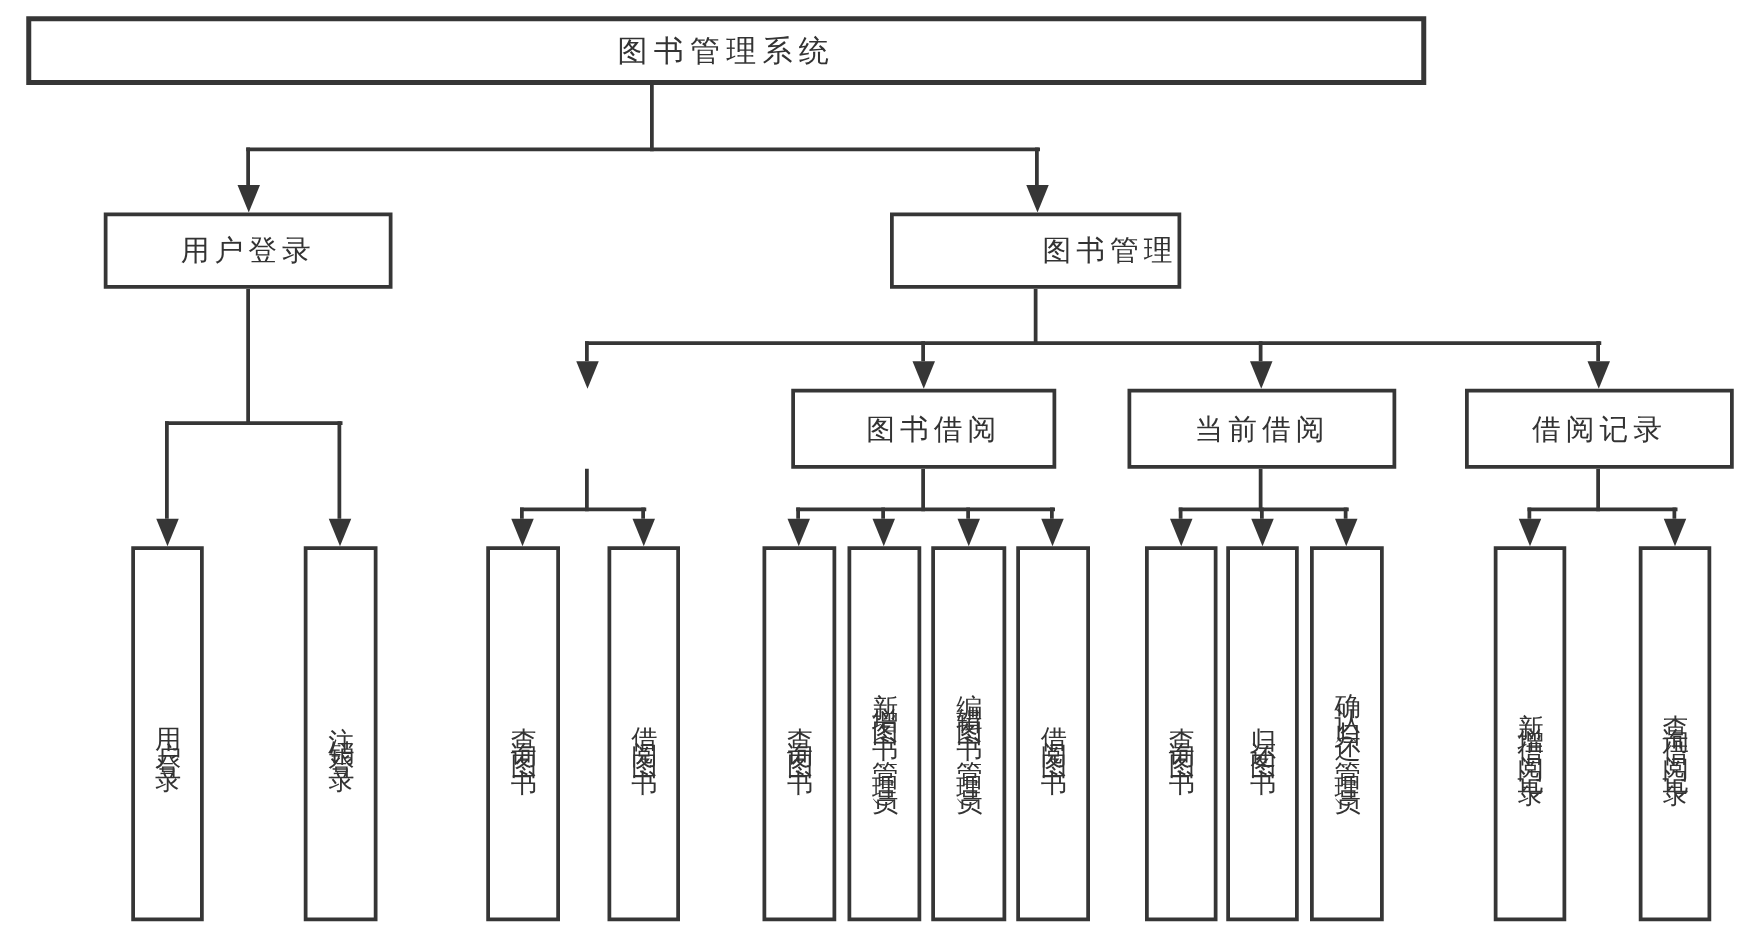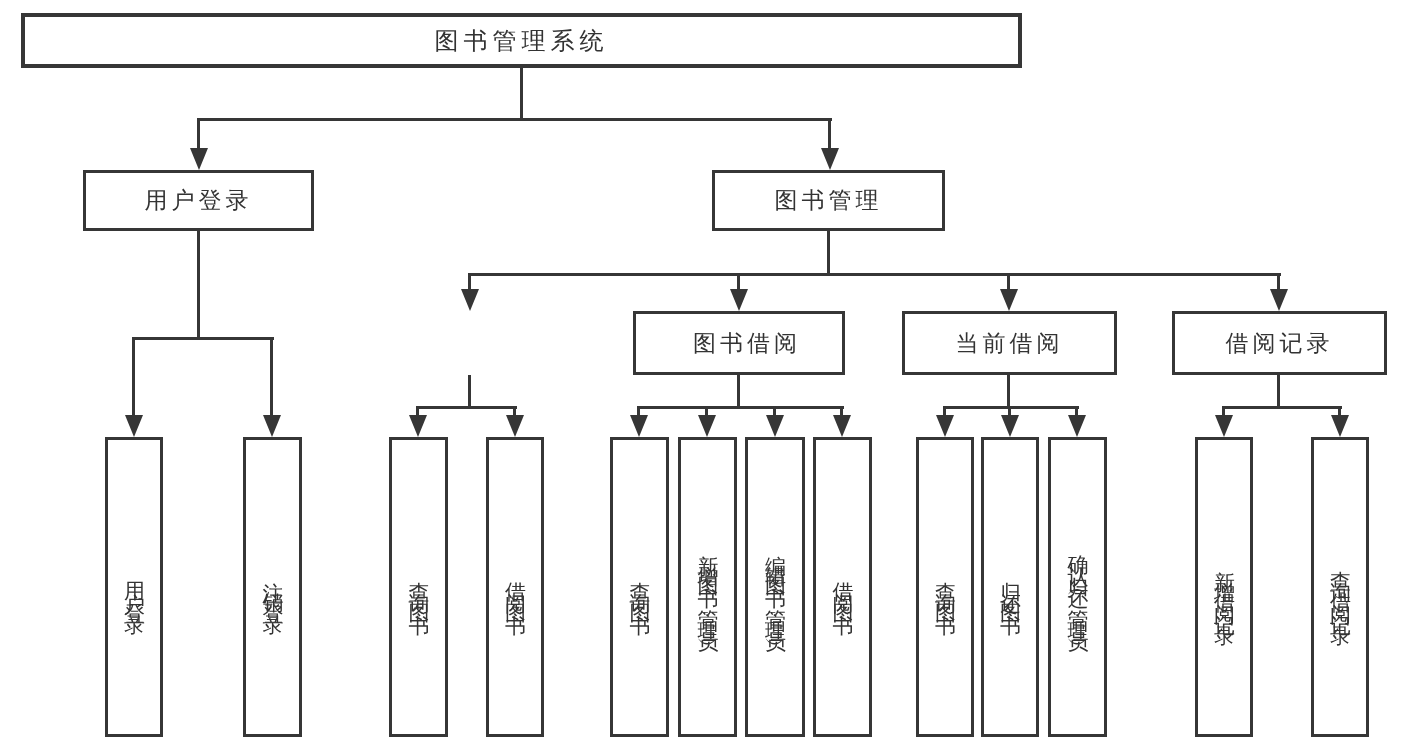--- a/index.html
+++ b/index.html
@@ -62,35 +62,35 @@
     color: var(--watermark);
     white-space: nowrap;
     z-index: 5;
   }
 </style>
 </head>
 <body>
 
 <div class="stage">
 
-  <div class="box root hbox" style="left:21px; top:13px; width:1001px; height:55px;">
+  <div class="box root hbox" style="left:21px; top:13px; width:1120px; height:55px;">
     <span>图书管理系统</span>
   </div>
 
   <div class="v" style="left:520px; top:68px;  height:53px;"></div>
   <div class="hl" style="left:197px; top:118px; width:635px;"></div>
   <div class="v" style="left:197px; top:118px; height:30px;"></div>
   <div class="arr" style="left:190px; top:148px;"></div>
   <div class="v" style="left:828px; top:118px; height:30px;"></div>
   <div class="arr" style="left:821px; top:148px;"></div>
 
   <div class="box hbox" style="left:83px; top:170px; width:231px; height:61px;">
     <span>用户登录</span>
   </div>
-  <div class="box hbox" style="left:712px; top:170px; width:233px; height:61px;">
+  <div class="box hbox" style="left:712px; top:170px; width:233px; height:61px;justify-content:flex-end;">
     <span>图书管理</span>
   </div>
 
   <div class="v" style="left:197px; top:231px; height:109px;"></div>
   <div class="hl" style="left:132px; top:337px; width:142px;"></div>
   <div class="v" style="left:132px; top:337px; height:78px;"></div>
   <div class="arr" style="left:125px; top:415px;"></div>
   <div class="v" style="left:270px; top:337px; height:78px;"></div>
   <div class="arr" style="left:263px; top:415px;"></div>
 

